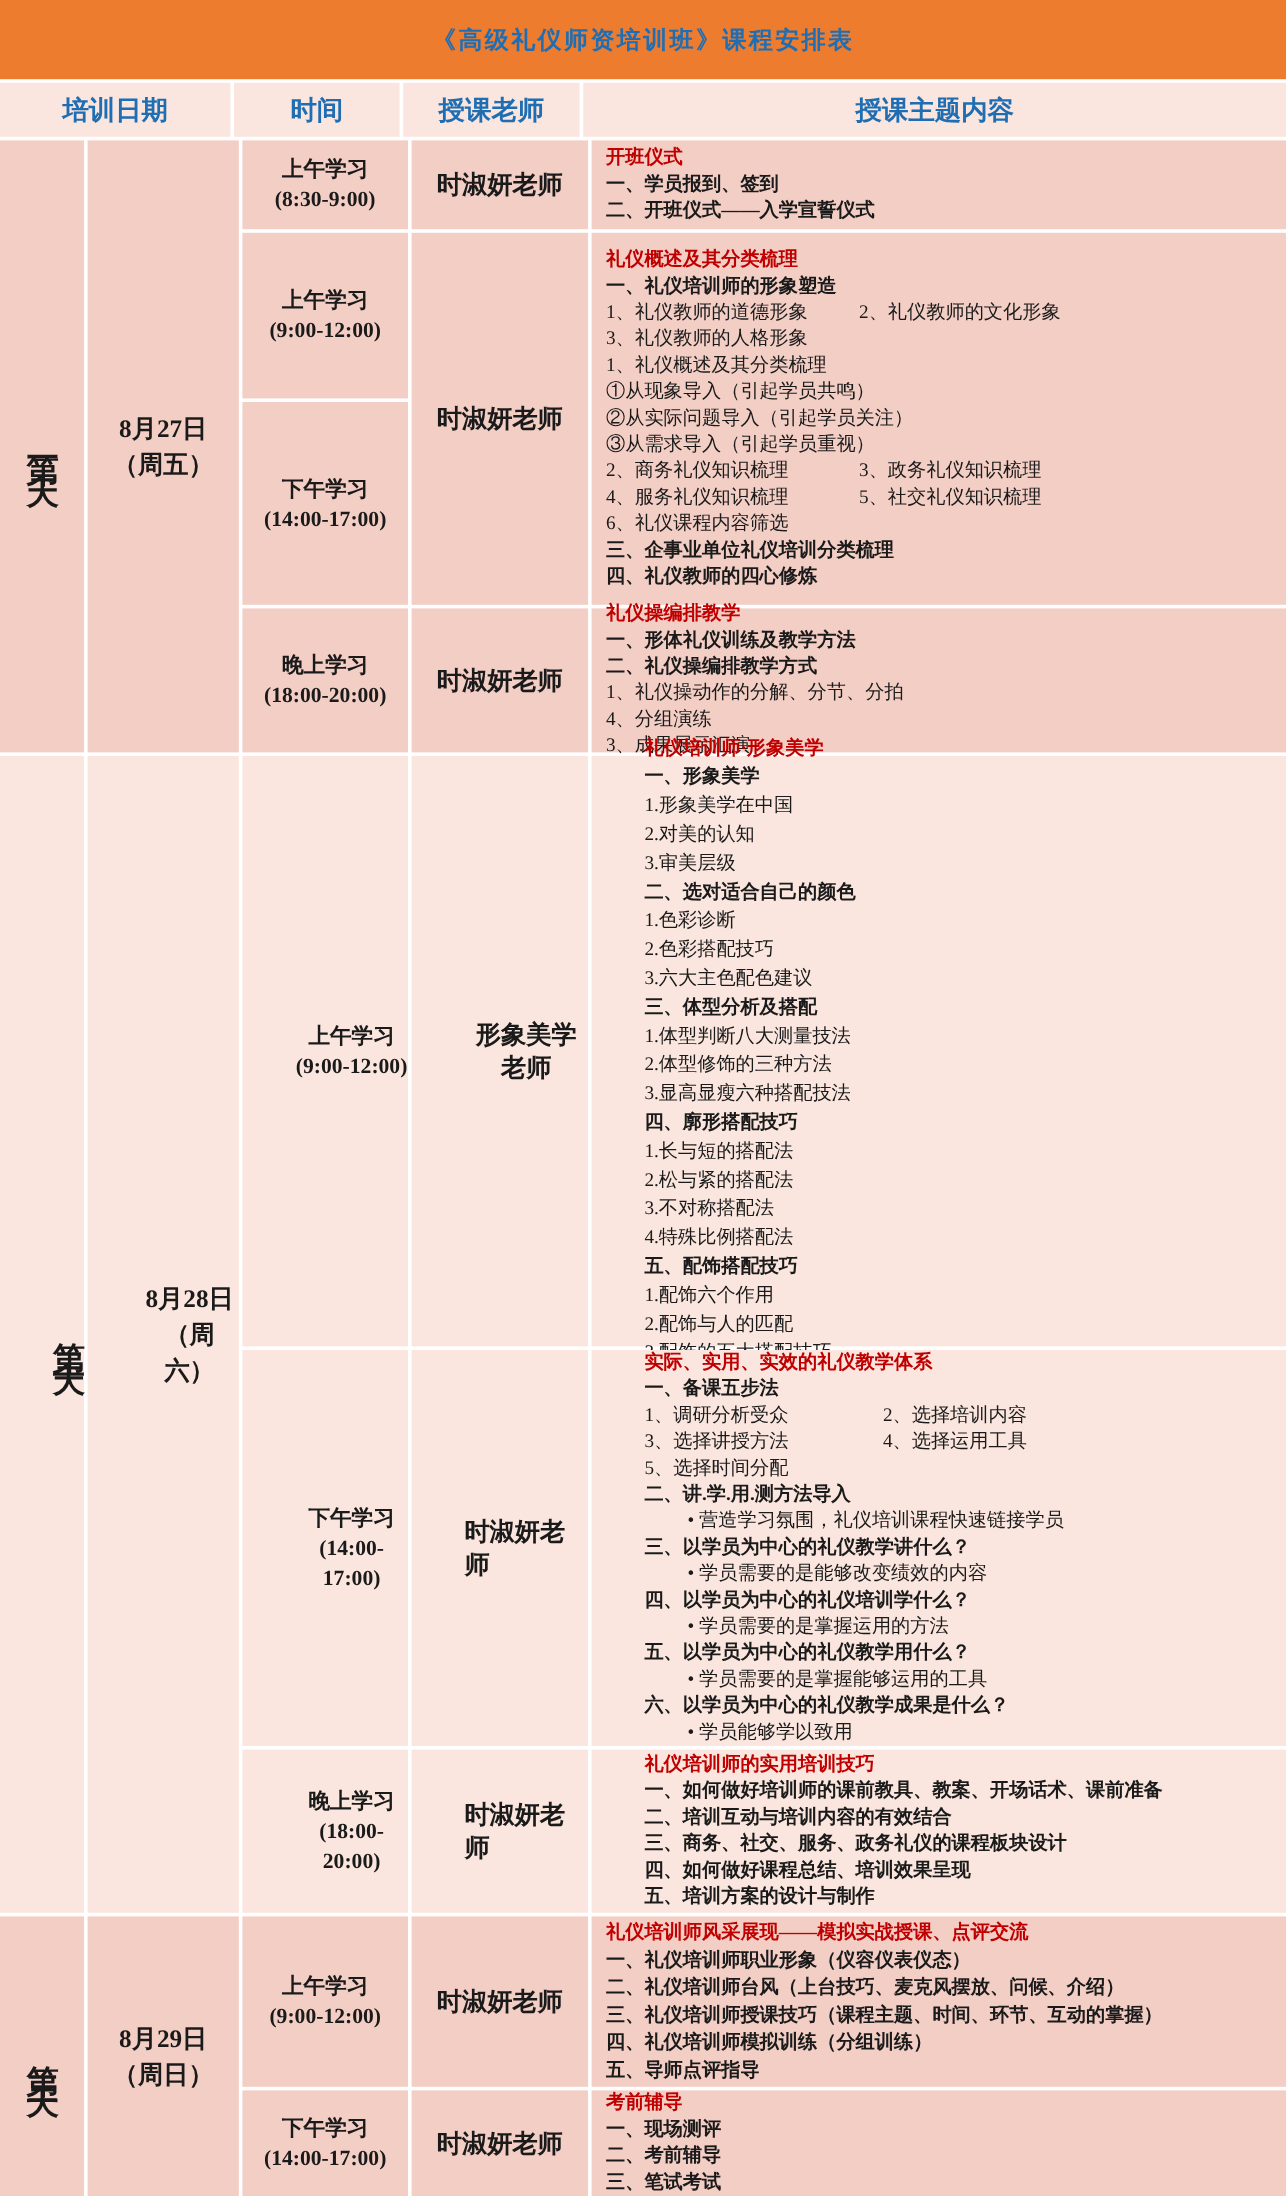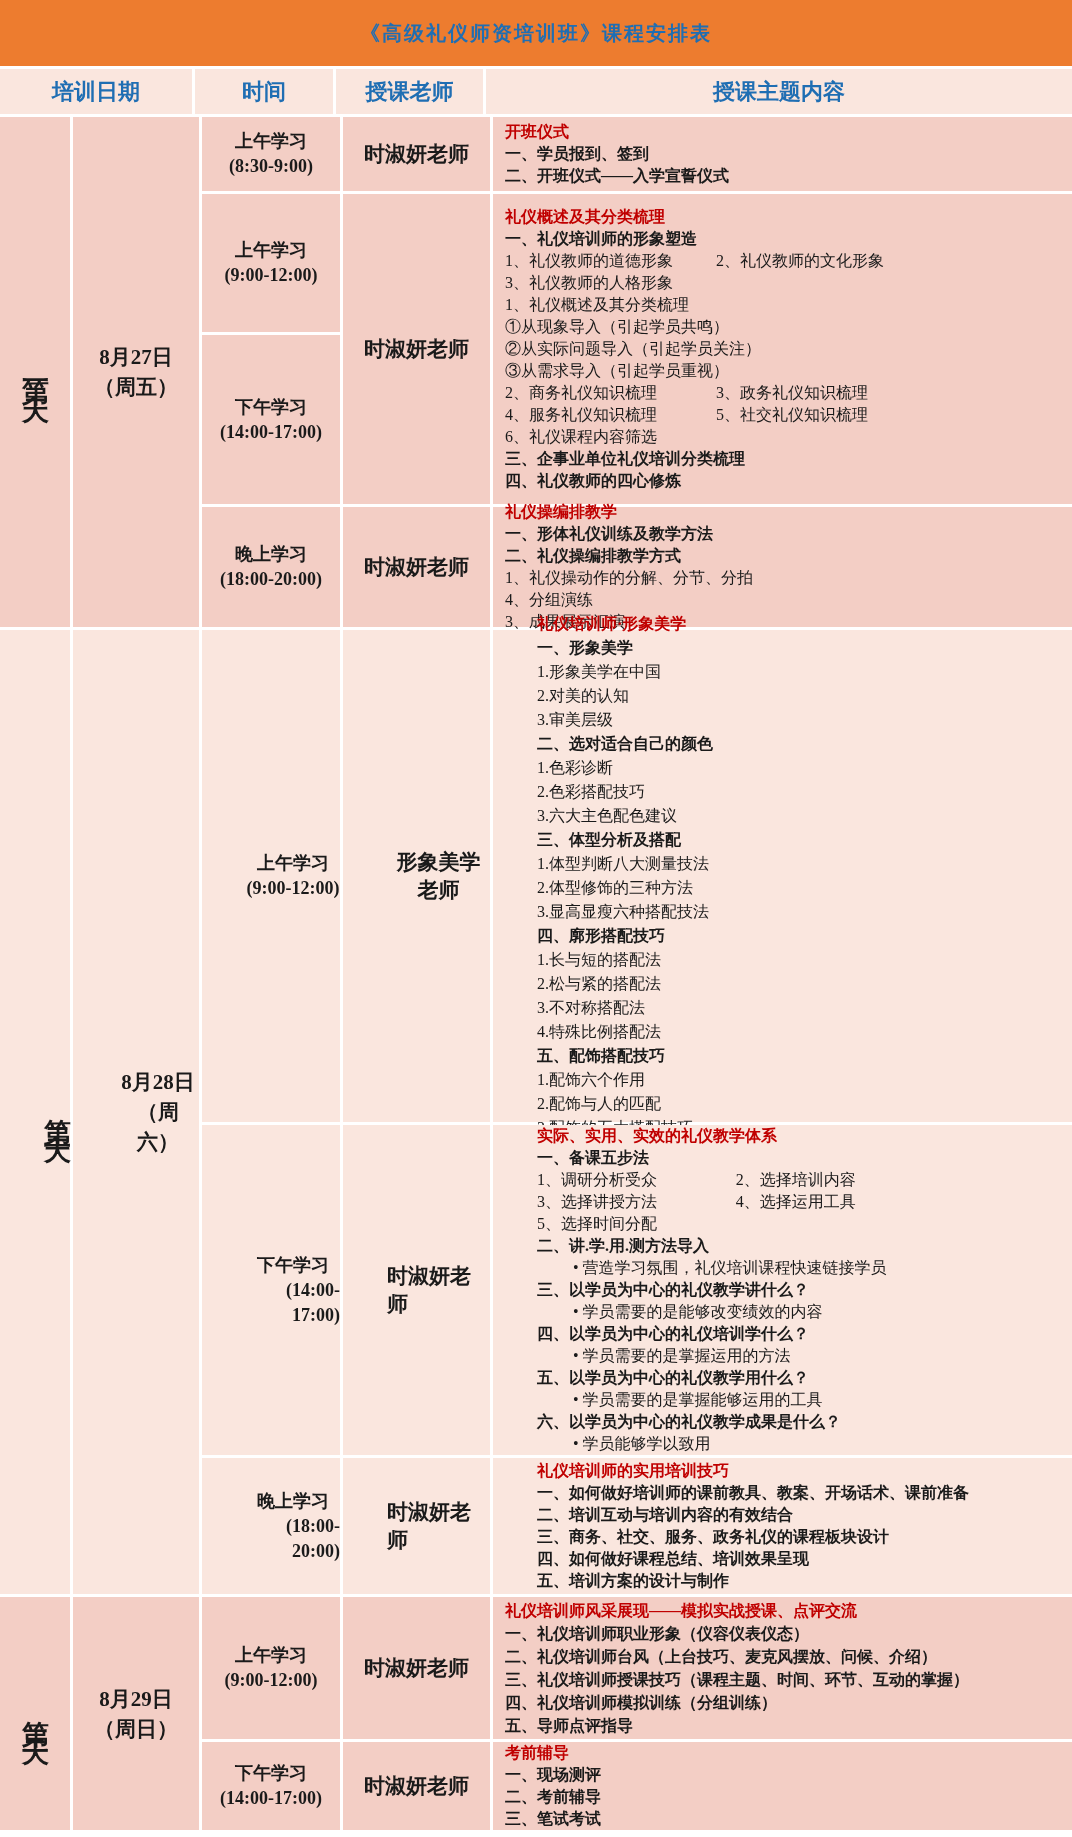--- a/index.html
+++ b/index.html
@@ -23,21 +23,21 @@
   .d2 .cell { background:#FAE6DE;padding-left:44px; }
 
   .cell { display:flex; flex-direction:column; align-items:center; justify-content:center; }
   .daycell { width:70px; }
   .vert { writing-mode:vertical-rl; text-orientation:upright; font-size:27px; font-weight:600; letter-spacing:10px; line-height:1; }
   .datecell { width:126px; font-size:21px; font-weight:bold; line-height:30px; text-align:center; }
   .rows { flex:1; display:flex; flex-direction:column; gap:3px; }
   .row { display:flex; gap:3px; }
   .timecol { width:138px; display:flex; flex-direction:column; gap:3px; }
   .timecol .time { width:100%; }
-  .time { width:138px; font-size:18px; font-weight:bold; line-height:25px; text-align:right; }
+  .time { width:138px; font-size:18px; font-weight:bold; line-height:25px; text-align:center; }
   .teach { width:147px; font-size:21px; font-weight:bold; line-height:28px; }
 
   .cont { flex:1; align-items:stretch; justify-content:center; padding:4px 12px; }
   .ct { color:#C00000; font-weight:bold; font-size:16px; line-height:22px; }
   .cl { font-size:16px; line-height:22px; }
   .cl.b { font-weight:bold; }
   .cl.bu { padding-left:36px; }
   .c1 { display:inline-block; width:38%; }
 
   .lh24 .cl, .lh24 .ct { line-height:24px; }

